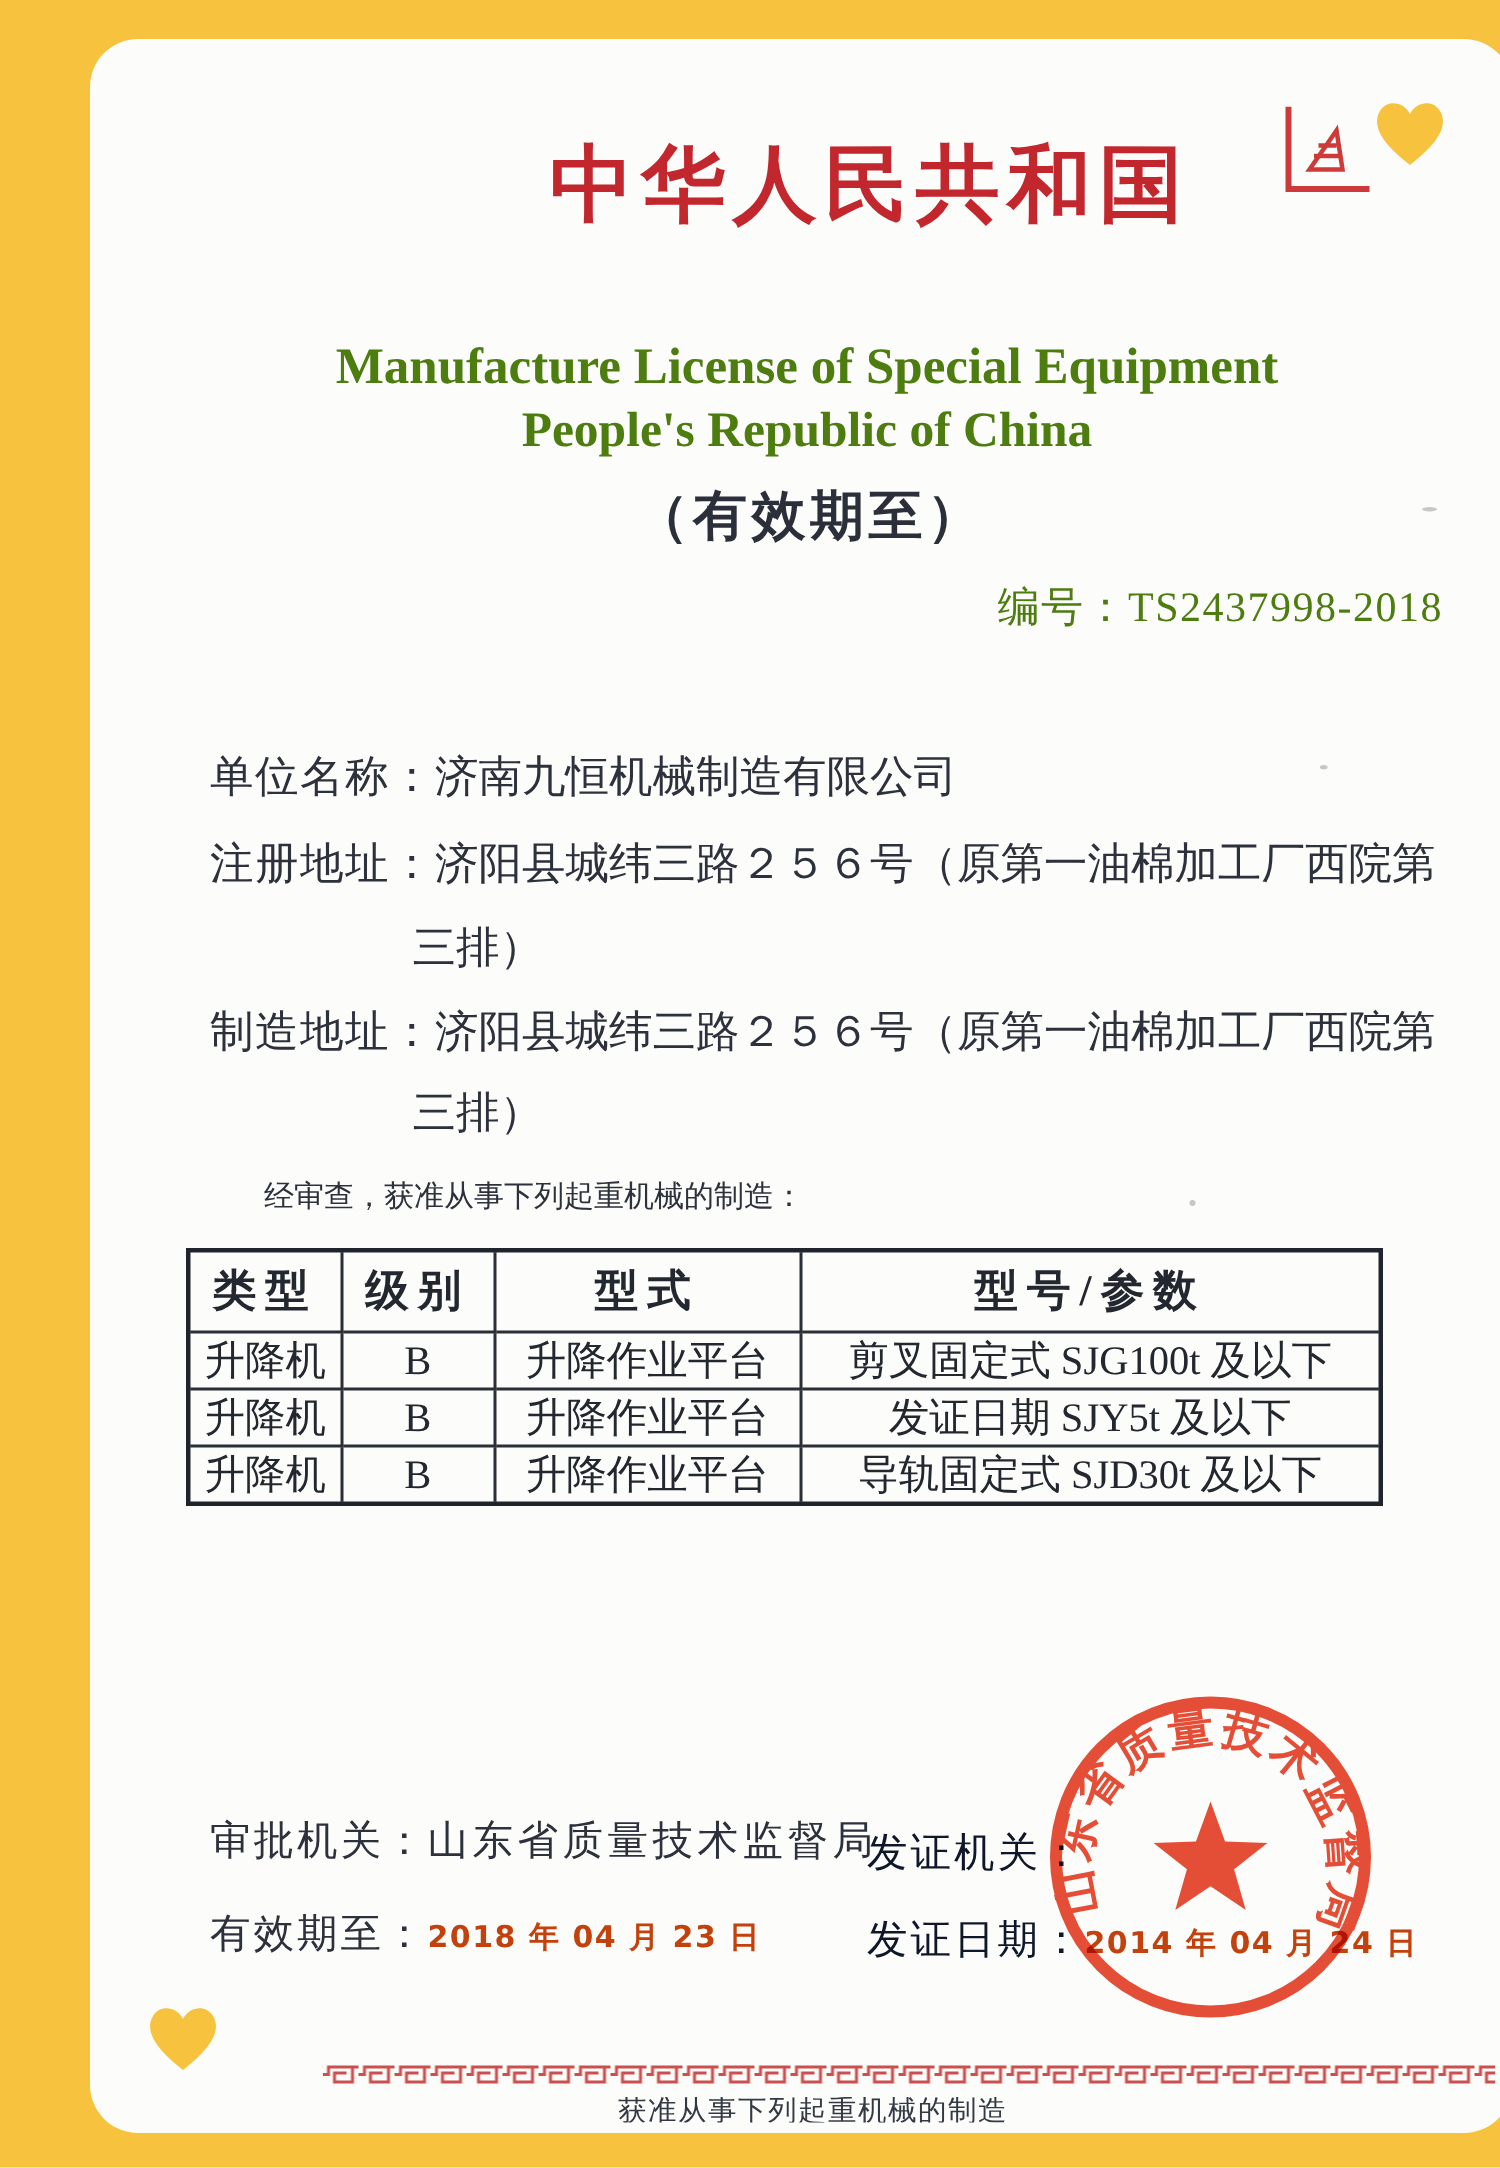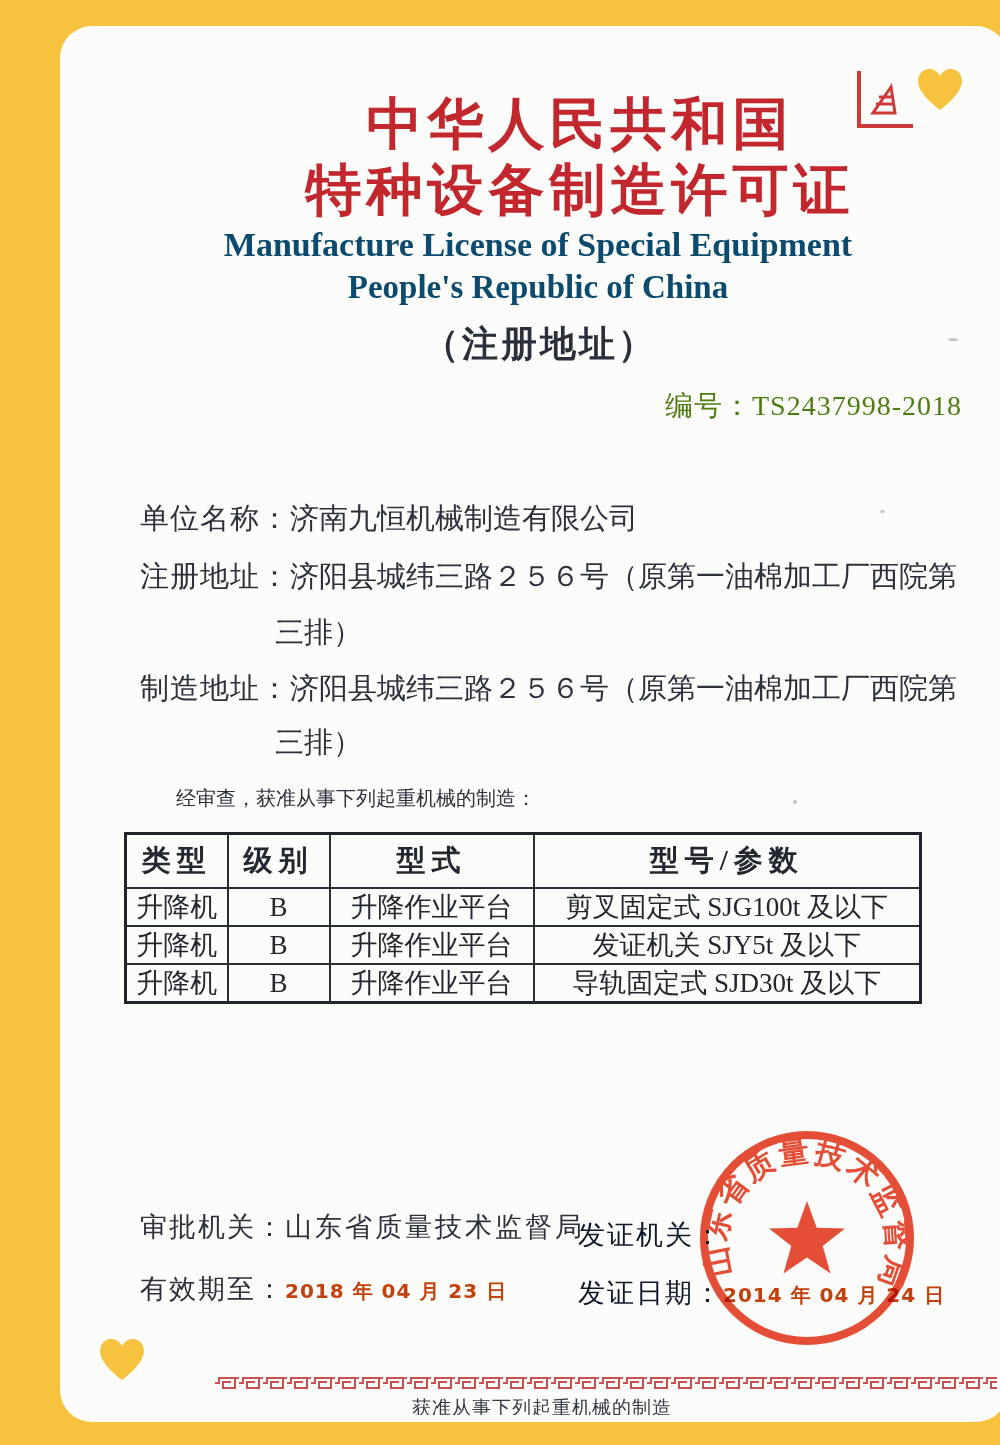--- a/index.html
+++ b/index.html
@@ -9,21 +9,21 @@
     font-family:"Liberation Serif","DejaVu Serif",serif;
     color:#2C313C;
   }
   .page{
     position:absolute;left:25px;top:26px;width:948px;height:1396px;
     background:#FCFCFA;border-radius:32px;overflow:hidden;margin-left:35px;
   }
   .abs{position:absolute;white-space:nowrap;line-height:1;}
   .ctr{transform:translateX(-50%);}
   .title-cn{font-size:56px;font-weight:700;color:#C2272E;letter-spacing:5px;}
-  .title-en{font-weight:700;color:#0c4a6e;}
+  .title-en{font-weight:700;color:#4d7c0f;}
   .category{font-size:36px;font-weight:700;color:#2A2F3A;letter-spacing:3px;}
   .serial{font-size:28px;color:#4d7c0f;letter-spacing:1px;}
   .field{font-size:29px;color:#2C313C;}
   .field .lbl{letter-spacing:1px;}
   .statement{font-size:20px;color:#2C313C;}
   table.equip{
     position:absolute;left:64px;top:806px;width:795px;
     border-collapse:collapse;table-layout:fixed;
     font-size:27px;color:#23272F;
   }
@@ -56,25 +56,24 @@
   <svg class="abs" style="left:34px;top:1306px;" width="56" height="52" viewBox="0 0 56 52">
     <path d="M28 48 C10 34 2 22 8 12 C13 4 24 6 28 14 C32 6 43 4 48 12 C54 22 46 34 28 48 Z" fill="#F7C33F"></path>
   </svg>
 
   <svg class="abs" style="left:795px;top:45px;" width="60" height="62" viewBox="0 0 60 62">
     <path d="M4 0 V56 M2 55 H58" stroke="#CC3B39" stroke-width="4" fill="none"></path>
     <path d="M36 16 L18 42 H40 Z M24 26 H36 M21 33 H38" stroke="#CC3B39" stroke-width="3" fill="none"></path>
   </svg>
 
   <div class="abs ctr title-cn" style="left:520px;top:70px;">中华人民共和国</div>
-  <div class="abs ctr title-cn" style="left:520px;top:136px;">特种设备制造许可证</div>
   <div class="abs ctr title-en" style="left:478px;top:202px;font-size:34px;">Manufacture License of Special Equipment</div>
   <div class="abs ctr title-en" style="left:478px;top:245px;font-size:33px;">People's Republic of China</div>
 
-  <div class="abs ctr category" style="left:480px;top:300px;">（注册地址）</div>
+  <div class="abs ctr category" style="left:480px;top:300px;">（有效期至）</div>
 
   <div class="abs serial" style="left:605px;top:366px;">
     <span>编号：</span><span>TS2437998-2018</span>
   </div>
 
   <div class="abs field" style="left:80px;top:478px;text-align:right;">
     <span class="lbl">单位名称：</span><span>济南九恒机械制造有限公司</span>
   </div>
 
   <div class="abs field" style="left:80px;top:536px;">
@@ -106,21 +105,21 @@
     <tr>
       <td>升降机</td>
       <td>B</td>
       <td>升降作业平台</td>
       <td>剪叉固定式 SJG100t 及以下</td>
     </tr>
     <tr>
       <td>升降机</td>
       <td>B</td>
       <td>升降作业平台</td>
-      <td>发证机关 SJY5t 及以下</td>
+      <td>发证日期 SJY5t 及以下</td>
     </tr>
     <tr>
       <td>升降机</td>
       <td>B</td>
       <td>升降作业平台</td>
       <td>导轨固定式 SJD30t 及以下</td>
     </tr>
   </tbody>
     </table>
 

